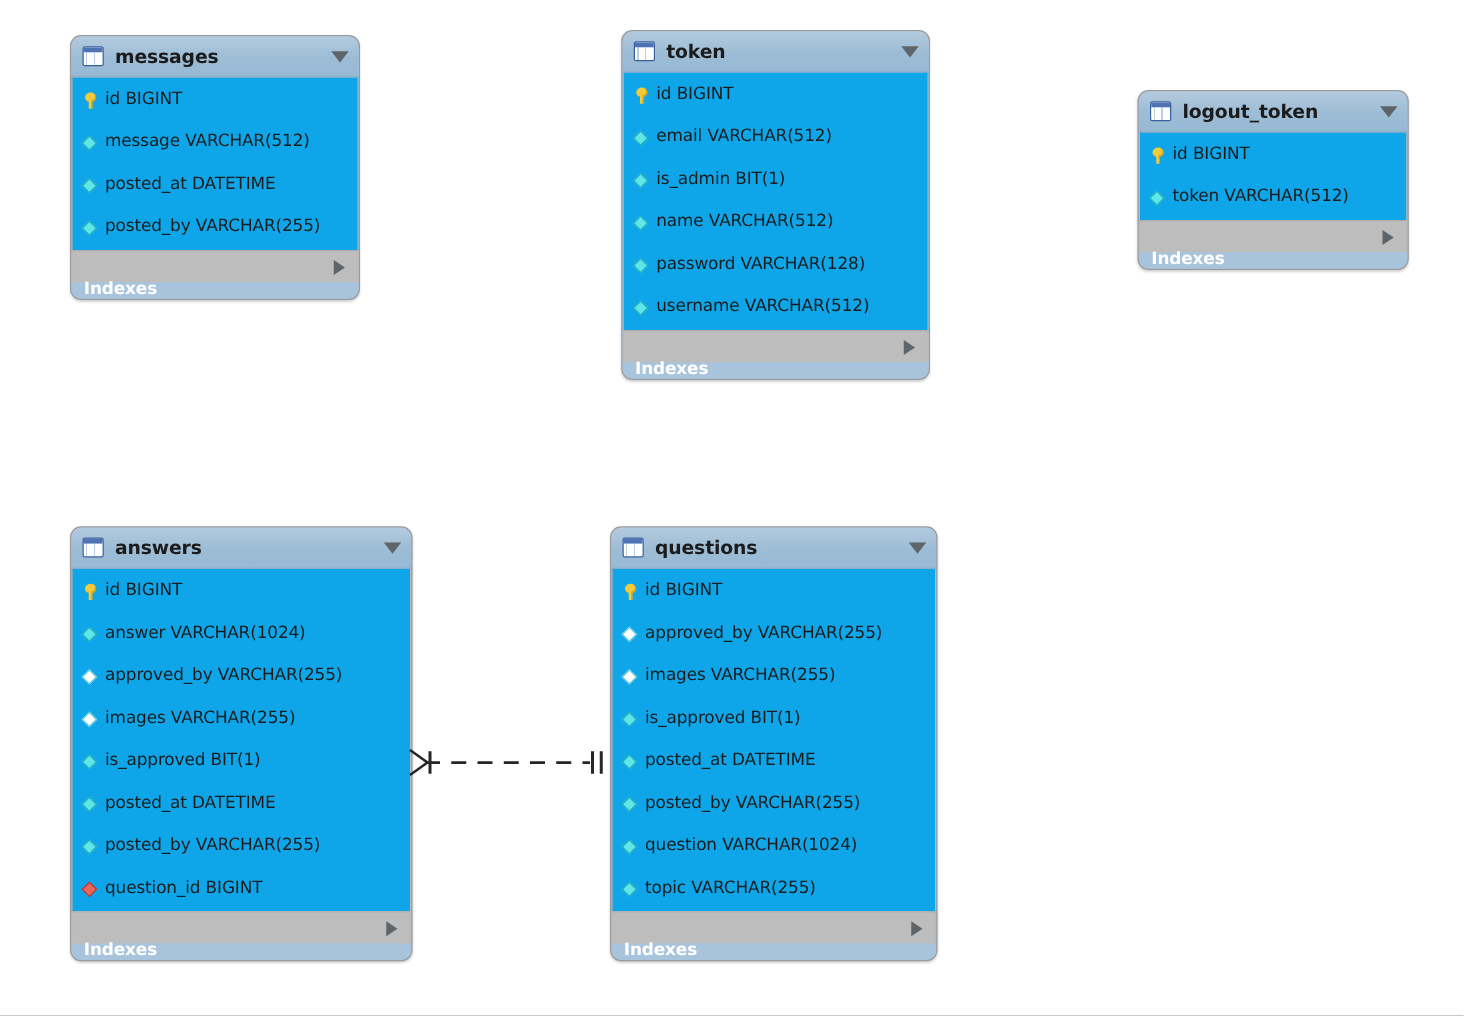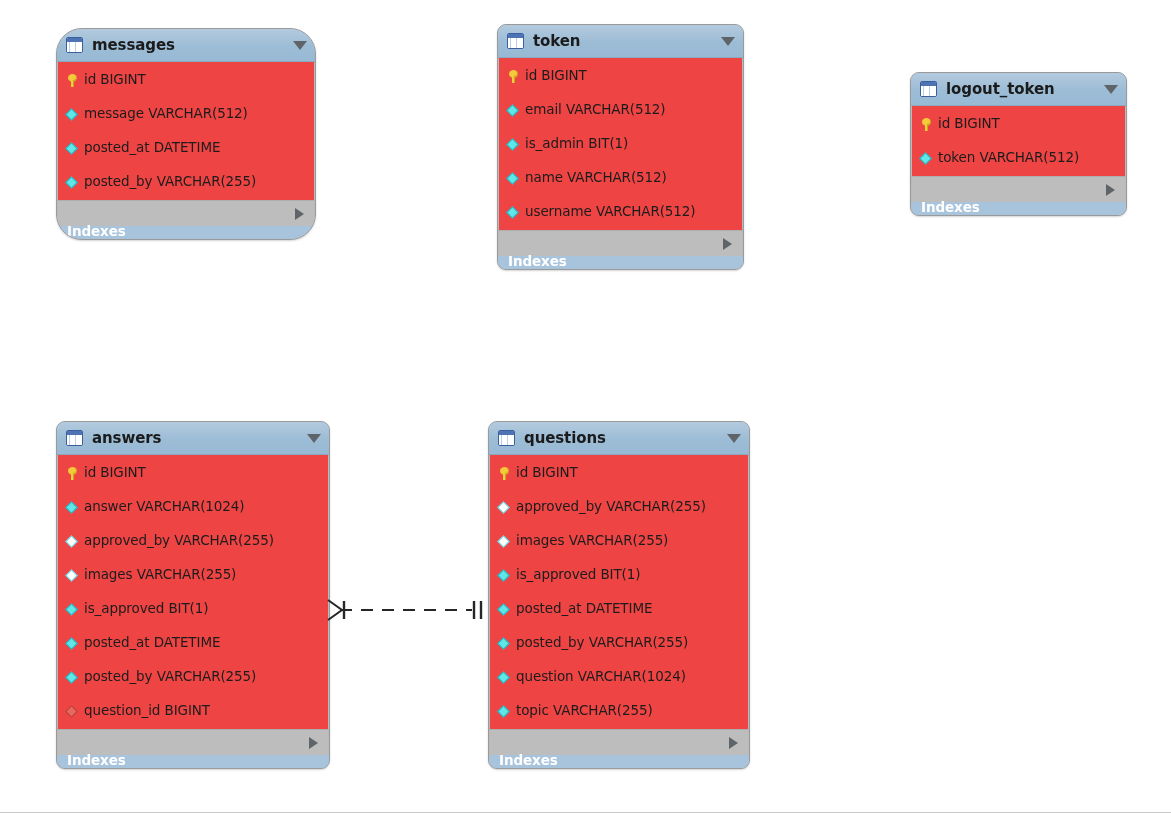--- a/index.html
+++ b/index.html
@@ -91,21 +91,21 @@
     margin-left: auto;
     width: 0; height: 0;
     border-left: 7px solid transparent;
     border-right: 7px solid transparent;
     border-top: 9px solid #5f6468;
     flex: 0 0 auto;
   }
 
   
   .tbl-columns {
-    background: #ef4444;
+    background: #0ea5e9;
     border-left: 1px solid #b9b9b9;
     border-right: 1px solid #b9b9b9;
     padding: 1px 0 1px 0;
   }
   .col-row {
     display: flex;
     align-items: center;
     height: 34px;
     padding: 0 7px 0 7px;
     box-sizing: border-box;
@@ -205,21 +205,21 @@
   .relationship {
     position: absolute;
     pointer-events: none;
   }
 </style>
 </head>
 <body>
 
 <div id="canvas">
 
-  <div class="table-figure" style="left:56px; top:28px; width:260px;border-radius:26px;">
+  <div class="table-figure" style="left:56px; top:28px; width:232px;">
     <div class="tbl-header">
       <span class="tbl-icon"></span>
       <span class="tbl-title">messages</span>
       <span class="tbl-collapse"></span>
     </div>
     <div class="tbl-columns">
       <div class="col-row">
         <span class="col-icon icon-key"></span>
         <span class="col-text">id BIGINT</span>
       </div>
@@ -261,20 +261,24 @@
       <div class="col-row">
         <span class="col-icon icon-diamond-filled"></span>
         <span class="col-text">is_admin BIT(1)</span>
       </div>
       <div class="col-row">
         <span class="col-icon icon-diamond-filled"></span>
         <span class="col-text">name VARCHAR(512)</span>
       </div>
       <div class="col-row">
         <span class="col-icon icon-diamond-filled"></span>
+        <span class="col-text">password VARCHAR(128)</span>
+      </div>
+      <div class="col-row">
+        <span class="col-icon icon-diamond-filled"></span>
         <span class="col-text">username VARCHAR(512)</span>
       </div>
     </div>
     <div class="tbl-indexes">
       <span class="idx-label">Indexes</span>
       <span class="idx-arrow"></span>
     </div>
     <div class="tbl-footer"></div>
   </div>
 

